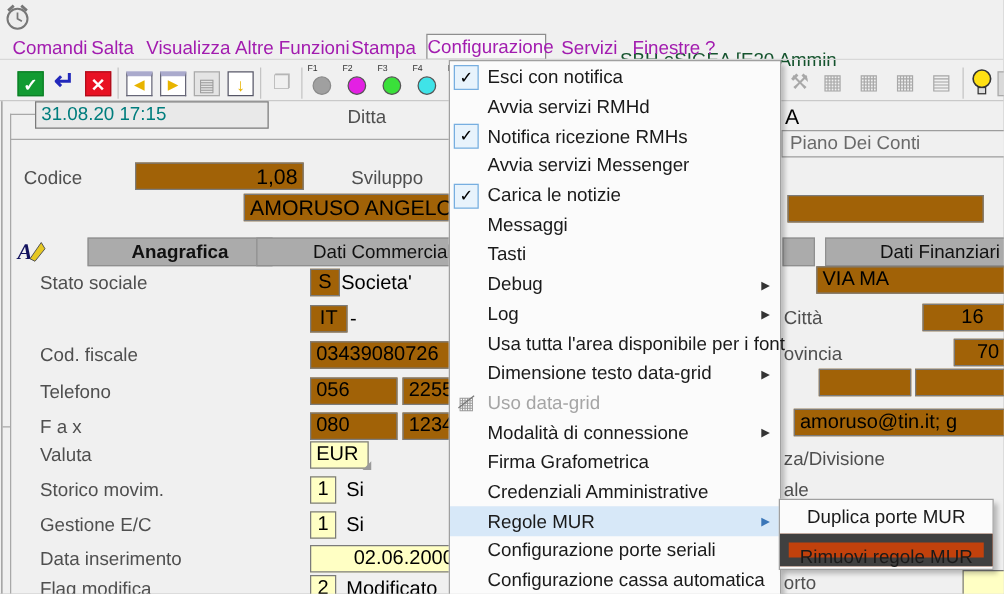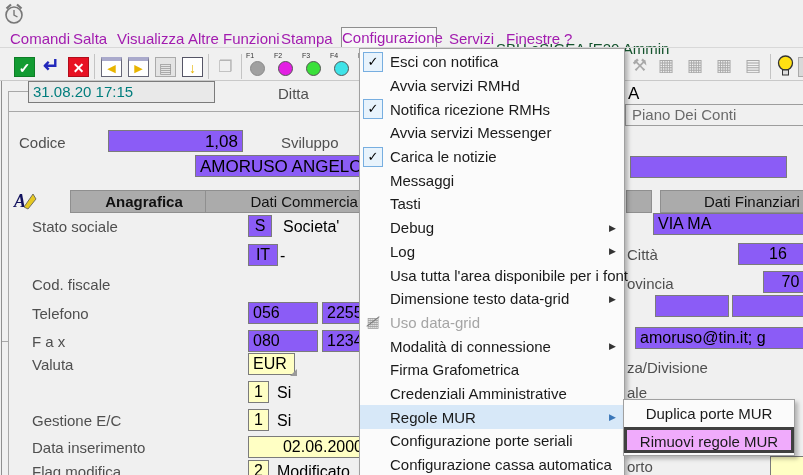--- a/index.html
+++ b/index.html
@@ -13,21 +13,21 @@
   .mbar-active{border:1px solid #8e8e8e;background:#f7f7f7;text-align:center;line-height:19px;}
   
   .tbtn{width:21px;height:20px;text-align:center;line-height:20px;font-size:14px;cursor:default;}
   .sep{width:1px;background:#c4c4c4;}
   .fcirc{width:15px;height:15px;border-radius:50%;border:1px solid #555;}
   .flbl{font-size:7px;color:#333;}
   .gicon{font-size:17px;color:#a8a8a8;line-height:20px;}
   
   .lbl{font-size:15px;color:#4f4f4f;white-space:nowrap;}
   .frag{font-size:15px;color:#4f4f4f;white-space:nowrap;}
-  .box{background:#8b5cf6;border:1px solid #7b7b7b;font-size:16px;color:#000;height:22px;
+  .box{background:#a16207;border:1px solid #7b7b7b;font-size:16px;color:#000;height:22px;
        padding:1px 4px;overflow:hidden;white-space:nowrap;}
   .ybox{background:#ffffc4;}
   .right{text-align:right;}
   .center{text-align:center;padding:1px 1px;}
   .val{font-size:16px;color:#000;white-space:nowrap;}
   .tab{height:23px;background:#ababab;border:1px solid #8f8f8f;font-size:15px;color:#111;
        text-align:center;line-height:21px;overflow:hidden;white-space:nowrap;}
   .tab-active{font-weight:bold;margin-left:20px;}
   .hline{height:1px;background:#a8a8a8;}
   .vline{width:1px;background:#a8a8a8;}
@@ -45,21 +45,21 @@
   .mico{position:absolute;left:4px;top:3px;width:18px;height:16px;color:#9a9a9a;font-size:14px;
         line-height:16px;text-align:center;}
   .mico .slash{position:absolute;left:1px;top:7px;width:16px;height:1px;background:#777;
         transform:rotate(-38deg);}
   .arr{position:absolute;right:8px;font-size:9px;color:#333;}
   .arr-blue{color:#3a76b8;}
   
   .smenu{left:623px;top:399px;width:172px;height:57px;background:#fbfbfb;border:1px solid #a0a0a0;
          box-shadow:3px 3px 4px rgba(0,0,0,0.25);z-index:21;padding-top:1px;}
   .smi{height:26px;line-height:26px;text-align:center;font-size:15px;color:#1a1a1a;cursor:default;}
-  .smi-hl{background:#f0abfc;border:3px solid #404040;box-sizing:border-box;line-height:24px;}
+  .smi-hl{background:#c2410c;border:7px solid #404040;box-sizing:border-box;line-height:24px;}
 </style>
 </head>
 <body>
 
 <div class="screen">
 
   <span class="abs" style="left:3px;top:2px;">
     <svg width="22" height="24" viewBox="0 0 22 24">
       <circle cx="11" cy="13" r="8" fill="#ececec" stroke="#777" stroke-width="1.6"></circle>
       <path d="M11 8 v5 l3.5 2" stroke="#777" stroke-width="1.4" fill="none"></path>
@@ -143,40 +143,42 @@
       <path d="M11 17 L20 4 L23 9 L15 19 Z" fill="#e6c822" stroke="#555" stroke-width="0.8"></path>
     </svg>
   </span>
   <div class="abs tab tab-active" style="left:50px;top:190px;width:148px;">Anagrafica</div>
   <div class="abs tab" style="left:205px;top:190px;width:205px;">Dati Commerciali</div>
   <div class="abs tab" style="left:626px;top:190px;width:26px;"></div>
   <div class="abs tab" style="left:660px;top:190px;width:160px;text-align:left;padding-left:43px;">Dati Finanziari</div>
 
   <span class="abs lbl" style="left:32px;top:218px;">Stato sociale</span>
   <div class="abs box center" style="left:248px;top:215px;width:24px;">S</div>
-  <span class="abs val" style="left:283px;top:218px;">Societa'</span>
+  <span class="abs val" style="left:273px;top:218px;">Societa'</span>
 
   <div class="abs box center" style="left:248px;top:244px;width:30px;">IT</div>
   <span class="abs val" style="left:280px;top:247px;">-</span>
 
   <span class="abs lbl" style="left:32px;top:276px;">Cod. fiscale</span>
+  <div class="abs box" style="left:248px;top:273px;width:120px;">03439080726</div>
 
   <span class="abs lbl" style="left:32px;top:305px;">Telefono</span>
   <div class="abs box" style="left:248px;top:302px;width:70px;">056</div>
   <div class="abs box" style="left:322px;top:302px;width:46px;">2255</div>
 
   <div class="abs hline" style="left:2px;top:341px;width:6px;"></div>
   <span class="abs lbl" style="left:32px;top:333px;">F a x</span>
   <div class="abs box" style="left:248px;top:330px;width:70px;">080</div>
   <div class="abs box" style="left:322px;top:330px;width:46px;">1234</div>
 
   <span class="abs lbl" style="left:32px;top:356px;">Valuta</span>
   <div class="abs box ybox" style="left:248px;top:353px;width:47px;">EUR</div>
   <div class="abs" style="left:290px;top:369px;width:0;height:0;border-left:7px solid transparent;border-bottom:7px solid #9a9a9a;"></div>
 
+  <span class="abs lbl" style="left:32px;top:384px;">Storico movim.</span>
   <div class="abs box ybox center" style="left:248px;top:381px;width:21px;">1</div>
   <span class="abs val" style="left:277px;top:384px;">Si</span>
 
   <span class="abs lbl" style="left:32px;top:412px;">Gestione E/C</span>
   <div class="abs box ybox center" style="left:248px;top:409px;width:21px;">1</div>
   <span class="abs val" style="left:277px;top:412px;">Si</span>
 
   <span class="abs lbl" style="left:32px;top:439px;">Data inserimento</span>
   <div class="abs box ybox right" style="left:248px;top:436px;width:120px;">02.06.2000</div>
 

